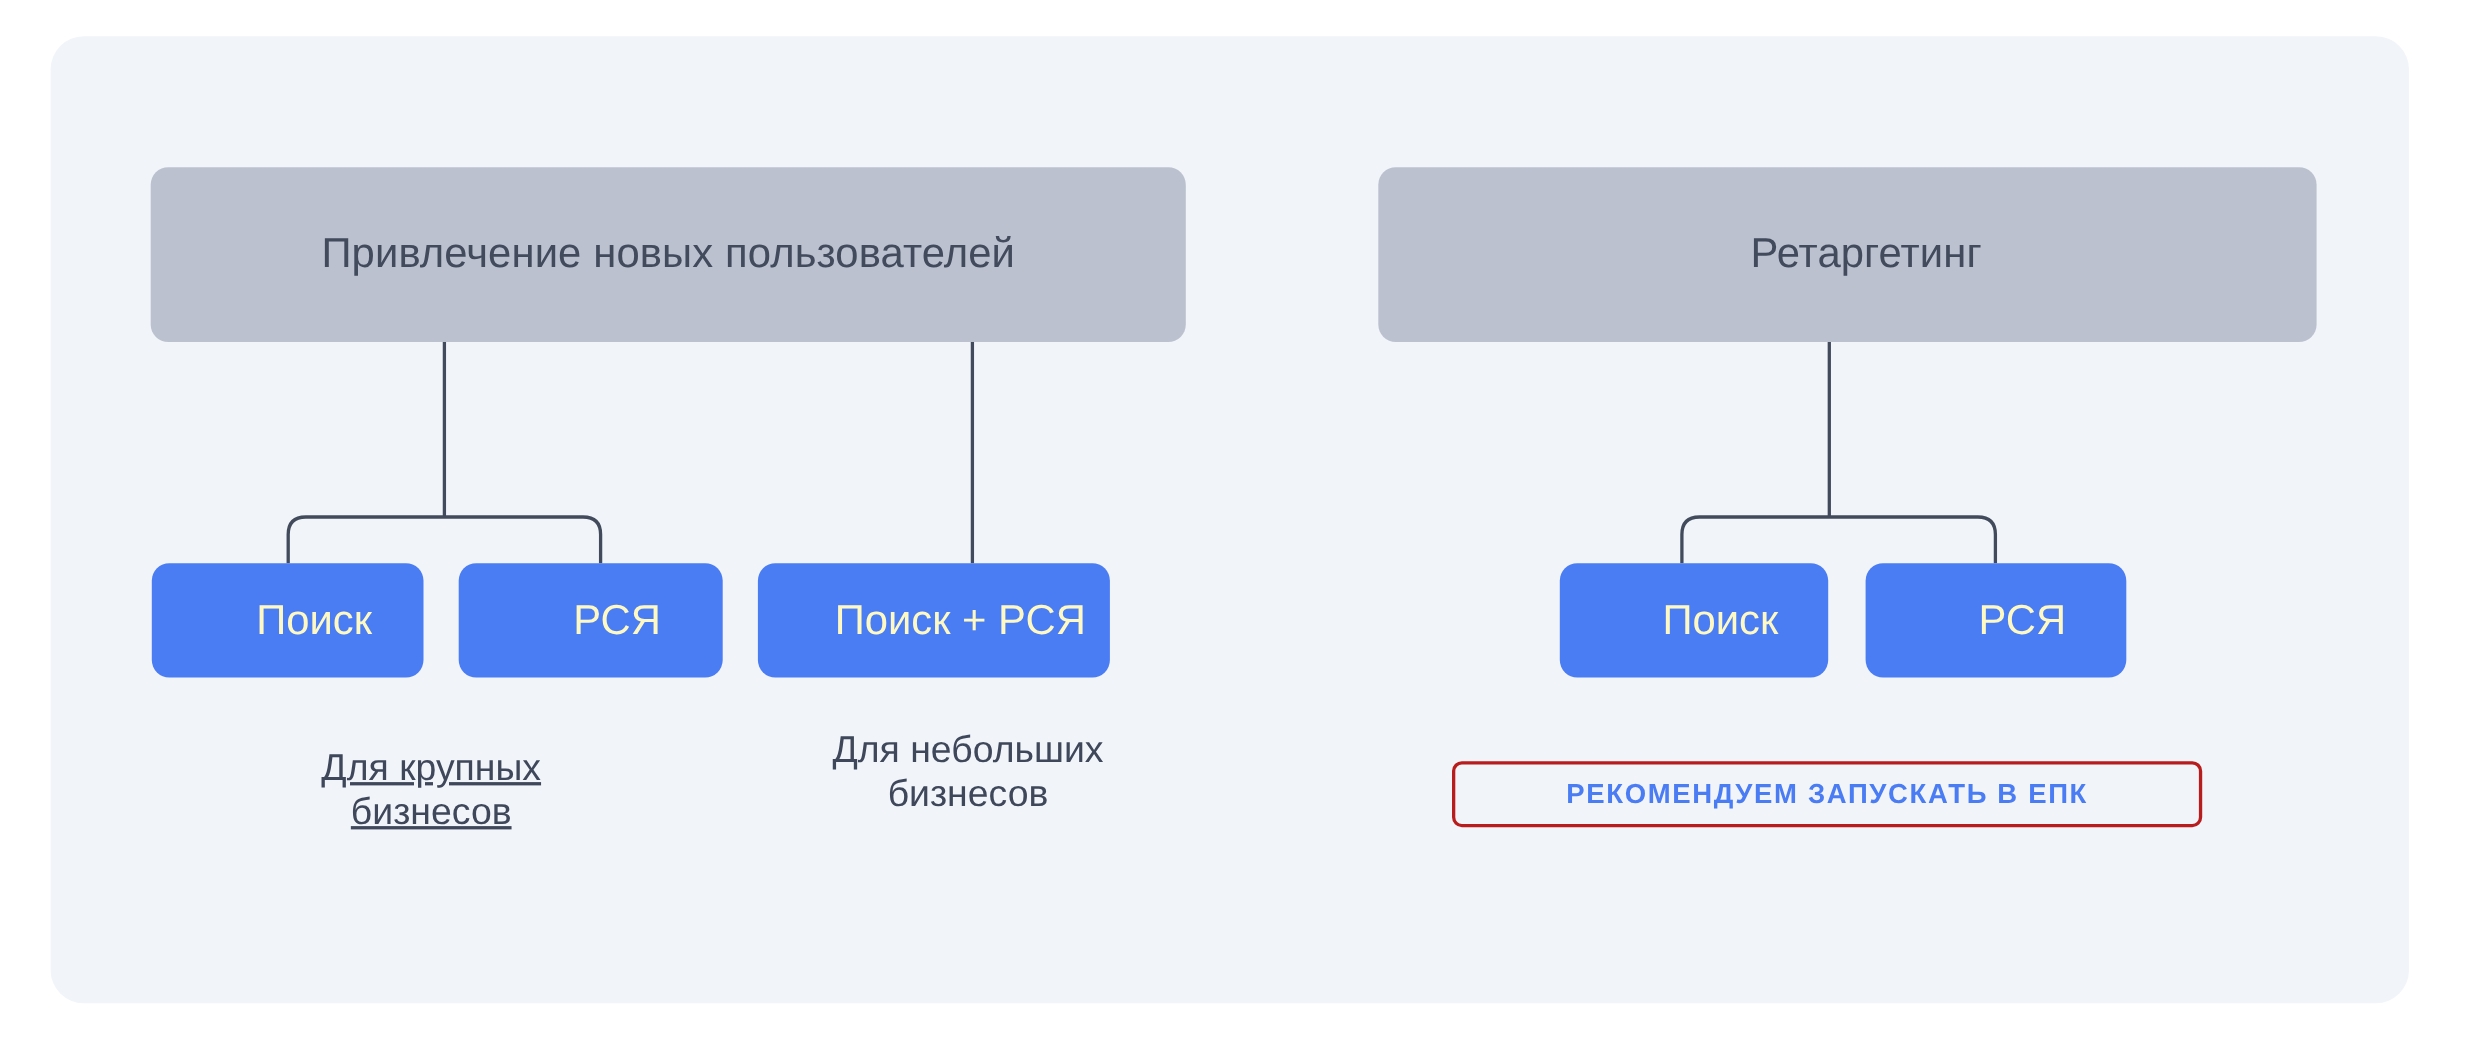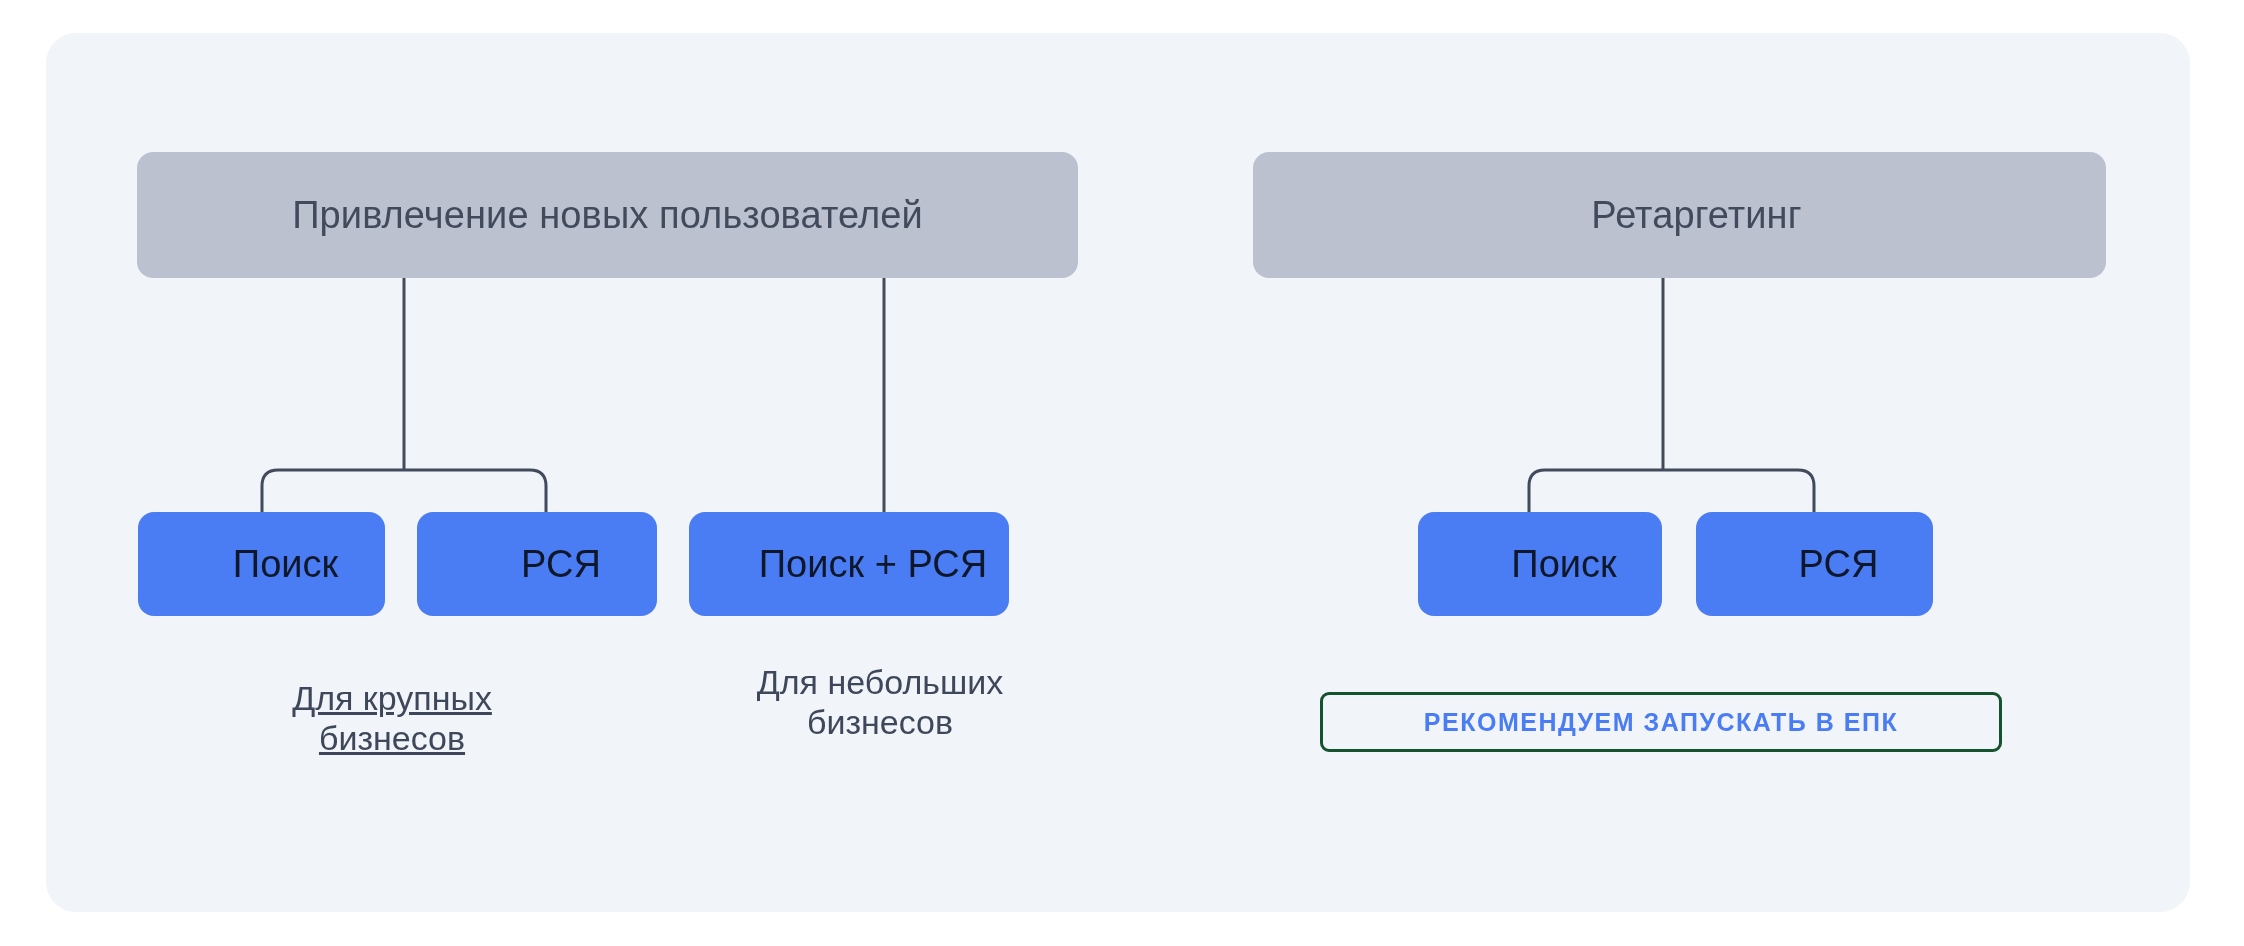--- a/index.html
+++ b/index.html
@@ -44,21 +44,21 @@
   .conn-path {
     fill: none;
     stroke: #424b5c;
     stroke-width: 3;
     stroke-linecap: butt;
   }
 
   
   .head-box {
     position: absolute;
-    height: 126px;
+    height: 159px;
     background: #bcc1d0;
     border-radius: 16px;
     display: flex;
     align-items: center;
     justify-content: center;
   }
   .head-box .head-label {
     font-size: 38px;
     color: #414b5c;
     letter-spacing: .1px;
@@ -72,21 +72,21 @@
     position: absolute;
     height: 104px;
     background: #4a7cf3;
     border-radius: 16px;
     display: flex;
     align-items: center;
     justify-content: center;
   }
   .pill .pill-label {
     font-size: 38px;
-    color: #0f172a;
+    color: #fef9c3;
     white-space: nowrap;
     margin-left: 48px;
   }
   #pill-search-left      { left: 138px;  top: 512px; width: 247px; }
   #pill-rsya-left        { left: 417px;  top: 512px; width: 240px; }
   #pill-search-plus-rsya { left: 689px;  top: 512px; width: 320px; }
   #pill-search-right     { left: 1418px; top: 512px; width: 244px; }
   #pill-rsya-right       { left: 1696px; top: 512px; width: 237px; }
 
   
@@ -102,21 +102,21 @@
   #caption-small { left: 640px; top: 662px; width: 480px; }
 
   
   .badge {
     position: absolute;
     left: 1320px;
     top: 692px;
     width: 682px;
     height: 60px;
     box-sizing: border-box;
-    border: 3px solid #14532d;
+    border: 3px solid #b91c1c;
     border-radius: 9px;
     display: flex;
     align-items: center;
     justify-content: center;
   }
   .badge .badge-label {
     font-size: 25px;
     font-weight: bold;
     letter-spacing: 1.5px;
     color: #4a7cf3;

